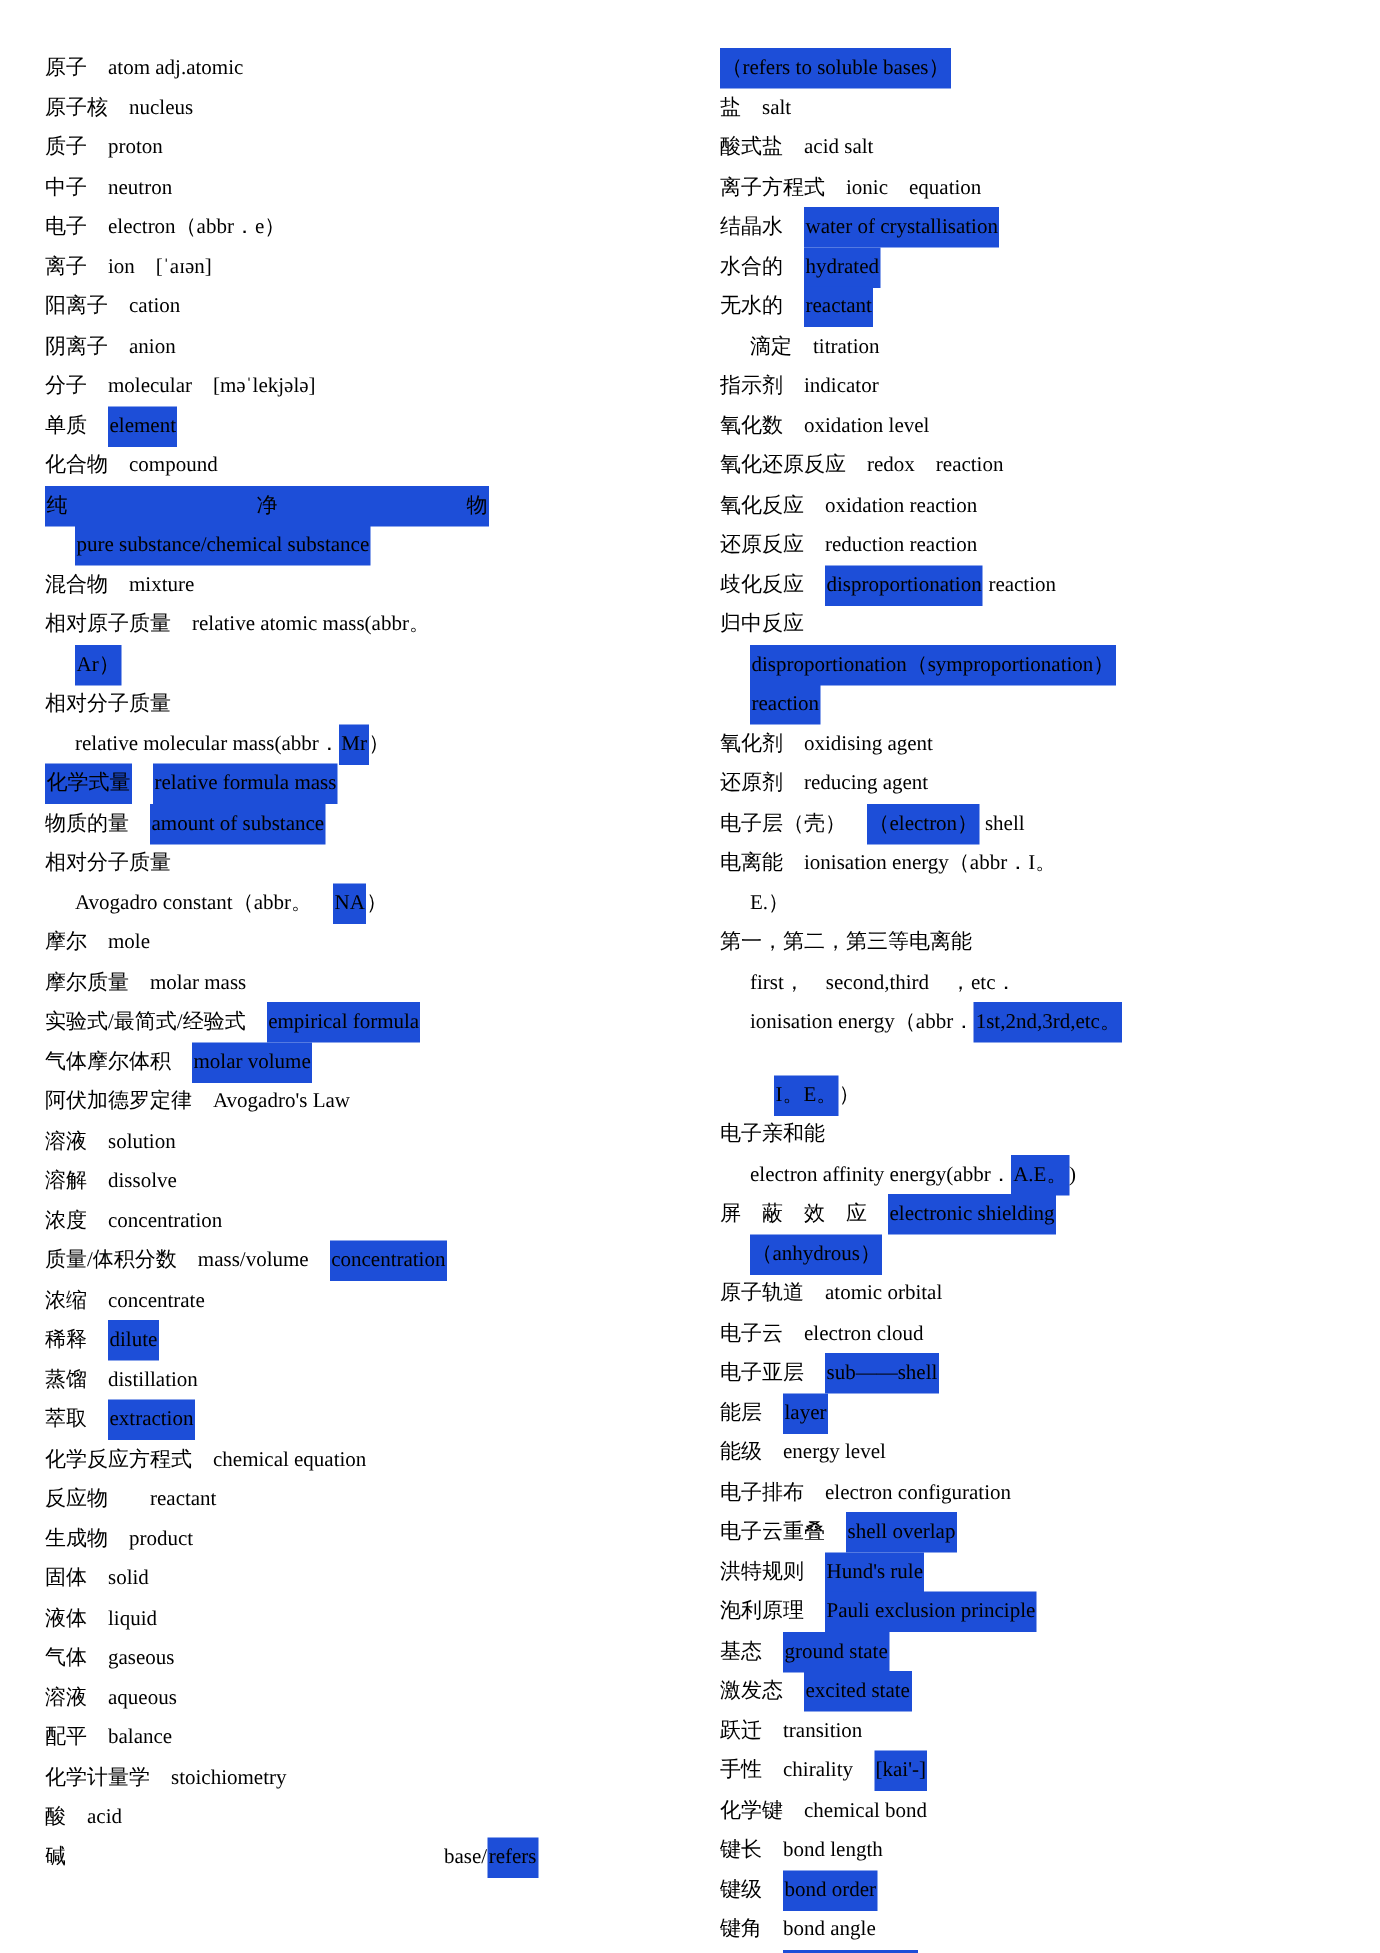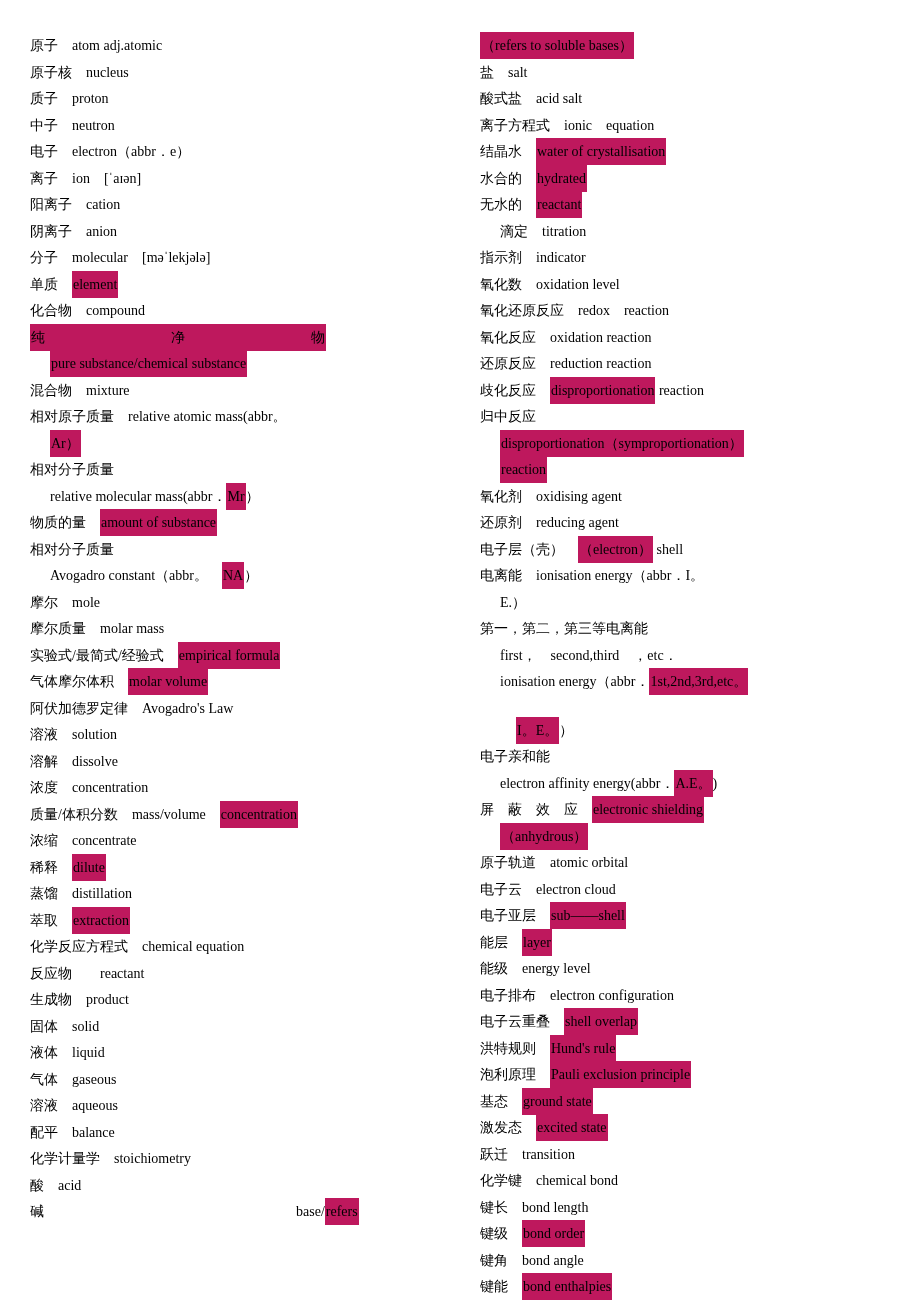--- a/index.html
+++ b/index.html
@@ -34,21 +34,21 @@
     }
     .col-right {
       flex: 1;
       padding-left: 10px;
     }
     .entry {
       margin-bottom: 2px;
       line-height: 1.75;
     }
     mark {
-      background-color: #be185d;
+      background-color: #1d4ed8;
       color: #000;
       padding: 6px 1px;
     }
     .indent {
       padding-left: 20px;
     }
     .indent2 {
       padding-left: 36px;
       margin-top: 24px;
     }
@@ -78,20 +78,21 @@
     <div class="entry">分子　molecular　[məˈlekjələ]</div>
     <div class="entry">单质　<mark>element</mark></div>
     <div class="entry">化合物　compound</div>
     <div class="entry"><mark>纯　　　　　　　　　净　　　　　　　　　物</mark></div>
     <div class="entry indent"><mark>pure substance/chemical substance</mark></div>
     <div class="entry">混合物　mixture</div>
     <div class="entry">相对原子质量　relative atomic mass(abbr。</div>
     <div class="entry indent"><mark>Ar）</mark></div>
     <div class="entry">相对分子质量</div>
     <div class="entry indent">relative molecular mass(abbr．<mark>Mr</mark>）</div>
+    <div class="entry"><mark>化学式量</mark>　<mark>relative formula mass</mark></div>
     <div class="entry">物质的量　<mark>amount of substance</mark></div>
     <div class="entry">相对分子质量</div>
     <div class="entry indent">Avogadro constant（abbr。　<mark>NA</mark>）</div>
     <div class="entry">摩尔　mole</div>
     <div class="entry">摩尔质量　molar mass</div>
     <div class="entry">实验式/最简式/经验式　<mark>empirical formula</mark></div>
     <div class="entry">气体摩尔体积　<mark>molar volume</mark></div>
     <div class="entry">阿伏加德罗定律　Avogadro's Law</div>
     <div class="entry">溶液　solution</div>
     <div class="entry">溶解　dissolve</div>
@@ -152,20 +153,21 @@
     <div class="entry">电子亚层　<mark>sub——shell</mark></div>
     <div class="entry">能层　<mark>layer</mark></div>
     <div class="entry">能级　energy level</div>
     <div class="entry">电子排布　electron configuration</div>
     <div class="entry">电子云重叠　<mark>shell overlap</mark></div>
     <div class="entry">洪特规则　<mark>Hund's rule</mark></div>
     <div class="entry">泡利原理　<mark>Pauli exclusion principle</mark></div>
     <div class="entry">基态　<mark>ground state</mark></div>
     <div class="entry">激发态　<mark>excited state</mark></div>
     <div class="entry">跃迁　transition</div>
+    <div class="entry">手性　chirality　<mark>[kai'-]</mark></div>
     <div class="entry">化学键　chemical bond</div>
     <div class="entry">键长　bond length</div>
     <div class="entry">键级　<mark>bond order</mark></div>
     <div class="entry">键角　bond angle</div>
     <div class="entry">键能　<mark>bond enthalpies</mark></div>
 
   </div>
 </div>
 
 </body></html>

